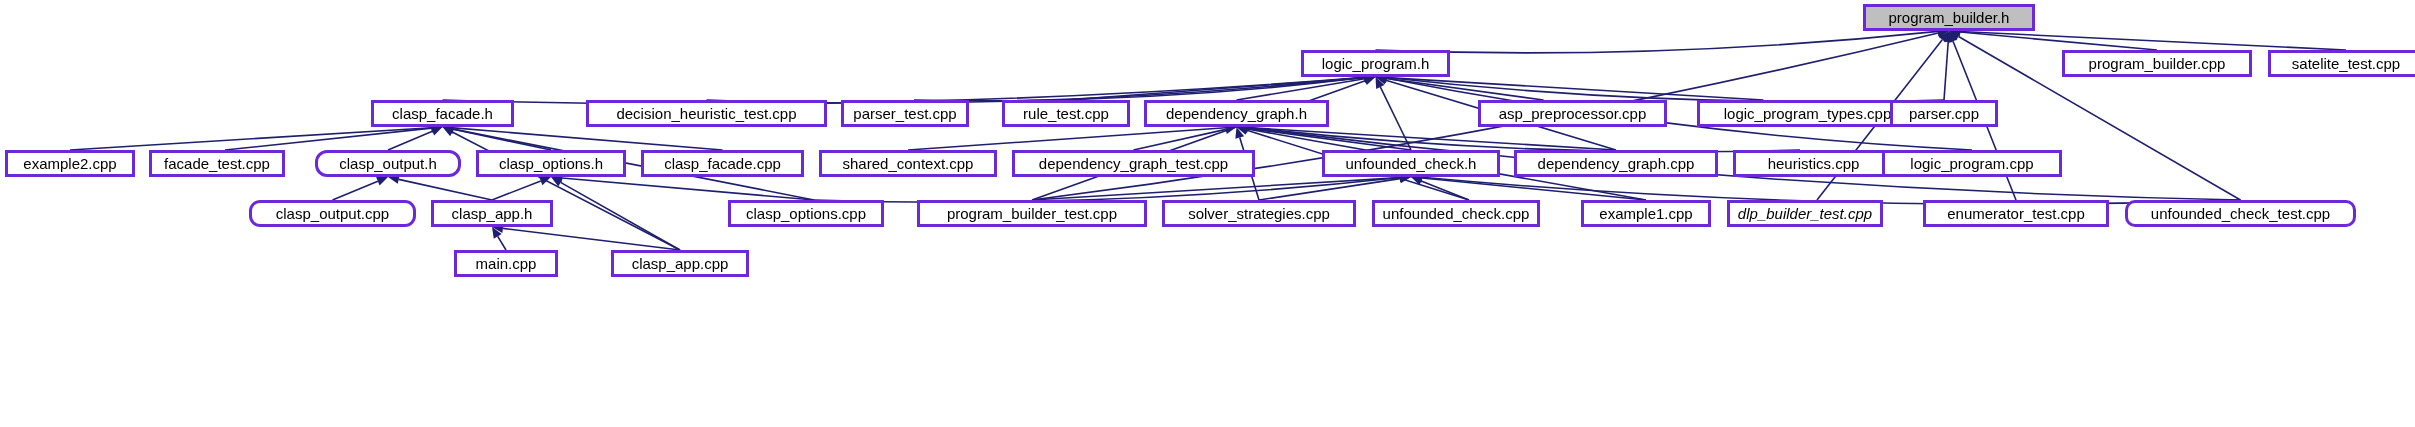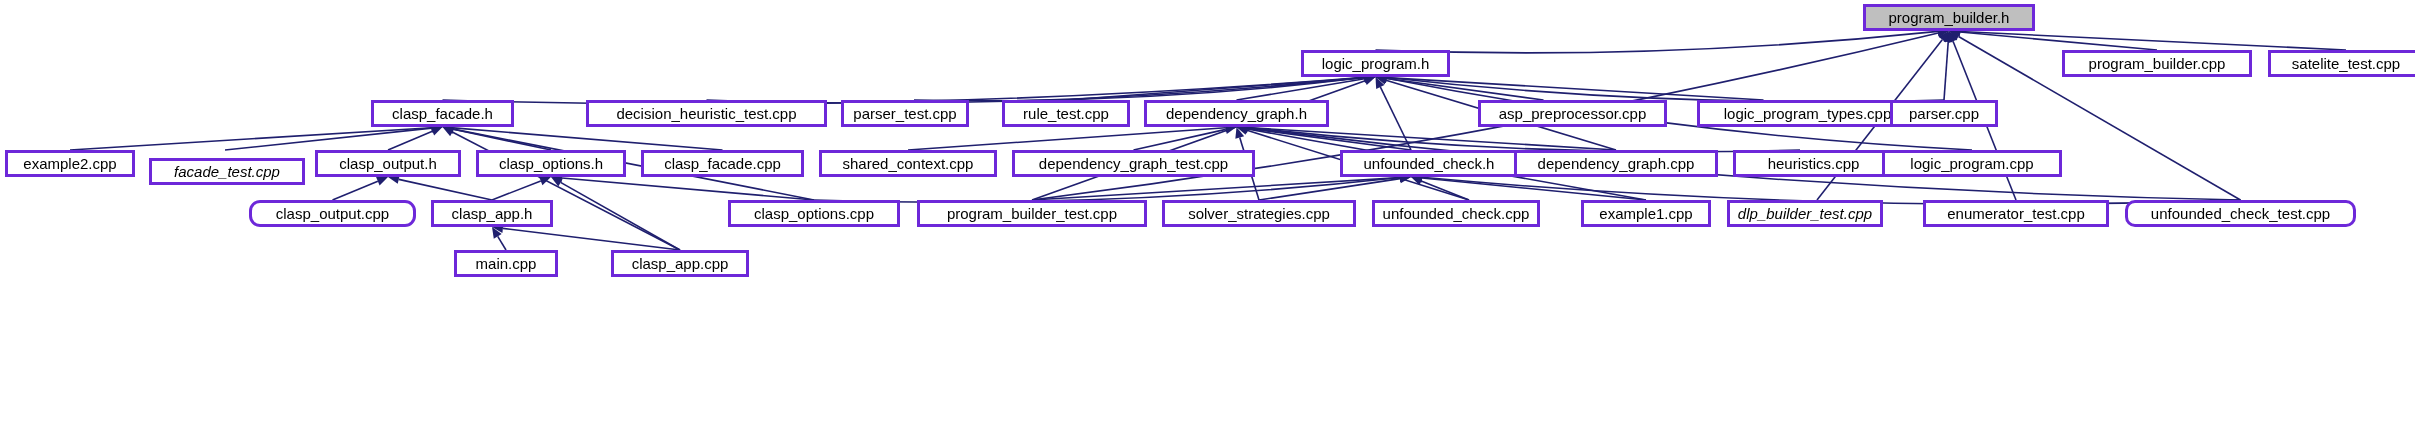--- a/index.html
+++ b/index.html
@@ -186,57 +186,57 @@
       </div>
       <div class="node" style="left: 1653px; top: 100px; width: 221px; margin-left: 44px;">
         <span class="node-label">logic_program_types.cpp</span>
       </div>
       <div class="node" style="left: 1890px; top: 100px; width: 108px; justify-content: center;">
         <span class="node-label">parser.cpp</span>
       </div>
       <div class="node" style="left: 5px; top: 150px; width: 130px;">
         <span class="node-label">example2.cpp</span>
       </div>
-      <div class="node" style="left: 149px; top: 158px; width: 156px; font-style: italic;">
+      <div class="node" style="left: 149px; top: 150px; width: 136px;">
         <span class="node-label">facade_test.cpp</span>
       </div>
-      <div class="node" style="left: 315px; top: 150px; width: 146px;">
+      <div class="node" style="left: 315px; top: 150px; width: 146px; border-radius: 12px;">
         <span class="node-label">clasp_output.h</span>
       </div>
       <div class="node" style="left: 476px; top: 150px; width: 150px;">
         <span class="node-label">clasp_options.h</span>
       </div>
       <div class="node" style="left: 641px; top: 150px; width: 163px;">
         <span class="node-label">clasp_facade.cpp</span>
       </div>
       <div class="node" style="left: 819px; top: 150px; width: 178px;">
         <span class="node-label">shared_context.cpp</span>
       </div>
       <div class="node" style="left: 1012px; top: 150px; width: 243px;">
         <span class="node-label">dependency_graph_test.cpp</span>
       </div>
-      <div class="node" style="left: 1322px; top: 150px; width: 178px; margin-left: 18px;">
+      <div class="node" style="left: 1322px; top: 150px; width: 178px;">
         <span class="node-label">unfounded_check.h</span>
       </div>
       <div class="node" style="left: 1514px; top: 150px; width: 204px;">
         <span class="node-label">dependency_graph.cpp</span>
       </div>
       <div class="node" style="left: 1733px; top: 150px; width: 161px;">
         <span class="node-label">heuristics.cpp</span>
       </div>
       <div class="node" style="left: 1882px; top: 150px; width: 180px;">
         <span class="node-label">logic_program.cpp</span>
       </div>
       <div class="node" style="left: 249px; top: 200px; width: 167px; border-radius: 11px;">
         <span class="node-label">clasp_output.cpp</span>
       </div>
       <div class="node" style="left: 431px; top: 200px; width: 122px;">
         <span class="node-label">clasp_app.h</span>
       </div>
-      <div class="node" style="left: 728px; top: 200px; width: 172px;">
+      <div class="node" style="left: 728px; top: 200px; width: 156px;">
         <span class="node-label">clasp_options.cpp</span>
       </div>
       <div class="node" style="left: 917px; top: 200px; width: 230px;">
         <span class="node-label">program_builder_test.cpp</span>
       </div>
       <div class="node" style="left: 1162px; top: 200px; width: 194px;">
         <span class="node-label">solver_strategies.cpp</span>
       </div>
       <div class="node" style="left: 1372px; top: 200px; width: 168px; text-align: right;">
         <span class="node-label">unfounded_check.cpp</span>

